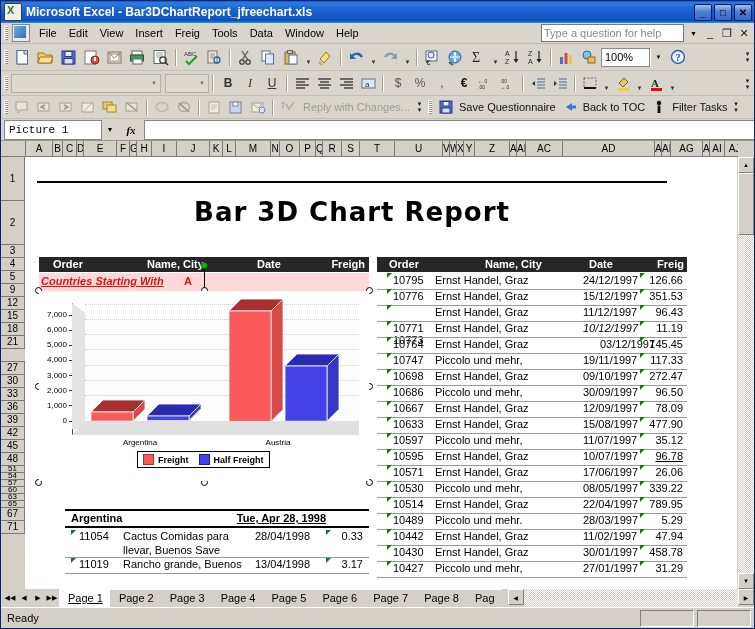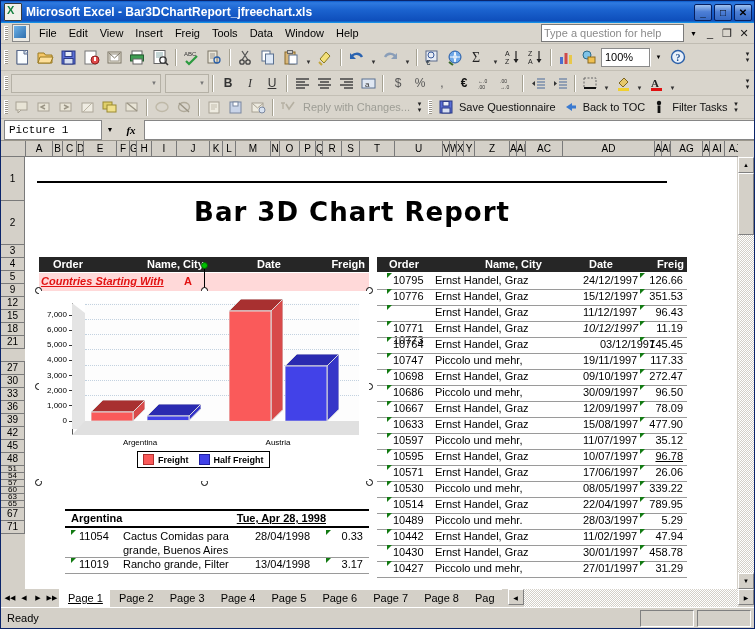--- a/index.html
+++ b/index.html
@@ -916,29 +916,29 @@
 
         <div class="sub-rule" style="left:40px;top:352px;width:304px;"></div>
         <div class="sub-head" style="left:46px;top:355px;">Argentina</div>
         <div class="sub-head" style="right:411px;top:355px;text-decoration:underline;">Tue, Apr 28, 1998</div>
         <div class="sub-rule" style="left:40px;top:369px;width:304px;"></div>
         <div id="left-rows">
             <div class="drow" style="left: 40px; top: 372px; width: 304px; height: 28px;">
               <span class="cmt" style="left: 6px; top: 1px;"></span>
               <span style="left: 14px; top: 1px;">11054</span>
               <span style="left: 58px; top: 1px;">Cactus Comidas para</span>
-              <span style="left: 58px; top: 15px;">grande, Buenos Aires</span>
+              <span style="left: 58px; top: 15px;">llevar, Buenos Save</span>
               <span style="left: 190px; top: 1px;">28/04/1998</span>
               <span class="cmt" style="right: 38px; top: 1px;"></span>
               <span style="right: 6px; top: 1px;">0.33</span>
             </div>
             <div class="drow" style="left: 40px; top: 400px; width: 304px; height: 16px;">
               <span class="cmt" style="left: 6px; top: 1px;"></span>
               <span style="left: 14px; top: 1px;">11019</span>
-              <span style="left: 58px; top: 1px;">Rancho grande, Filter</span>
+              <span style="left: 58px; top: 1px;">Rancho grande, Buenos</span>
               <span style="left: 190px; top: 1px;">13/04/1998</span>
               <span class="cmt" style="right: 38px; top: 1px;"></span>
               <span style="right: 6px; top: 1px;">3.17</span>
             </div>
           </div>
 
       </div>
       <div class="vsb">
         <div class="sbbtn">▲</div>
         <div class="sbthumb"></div>

